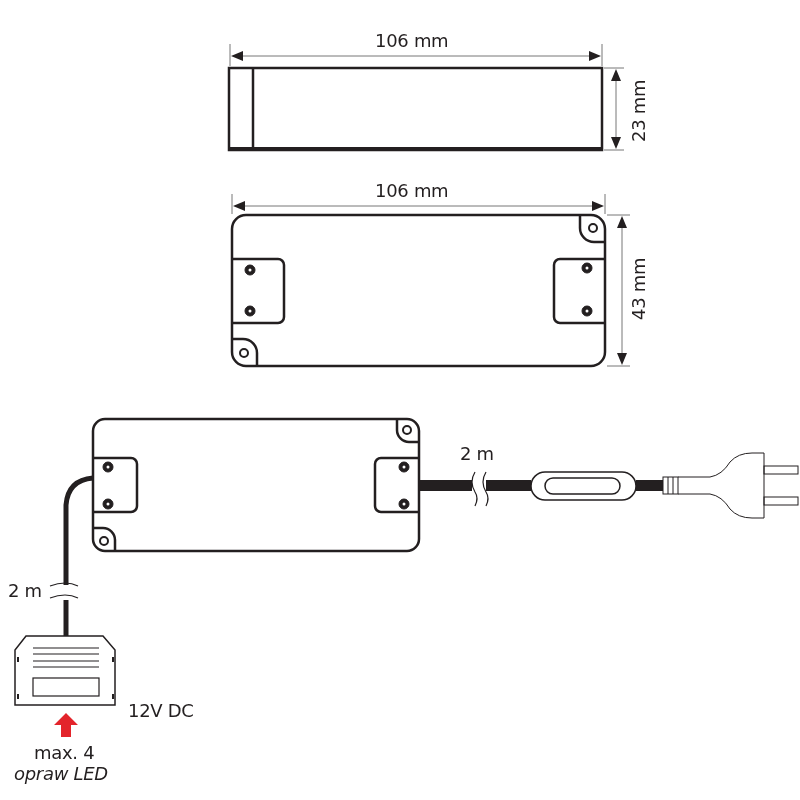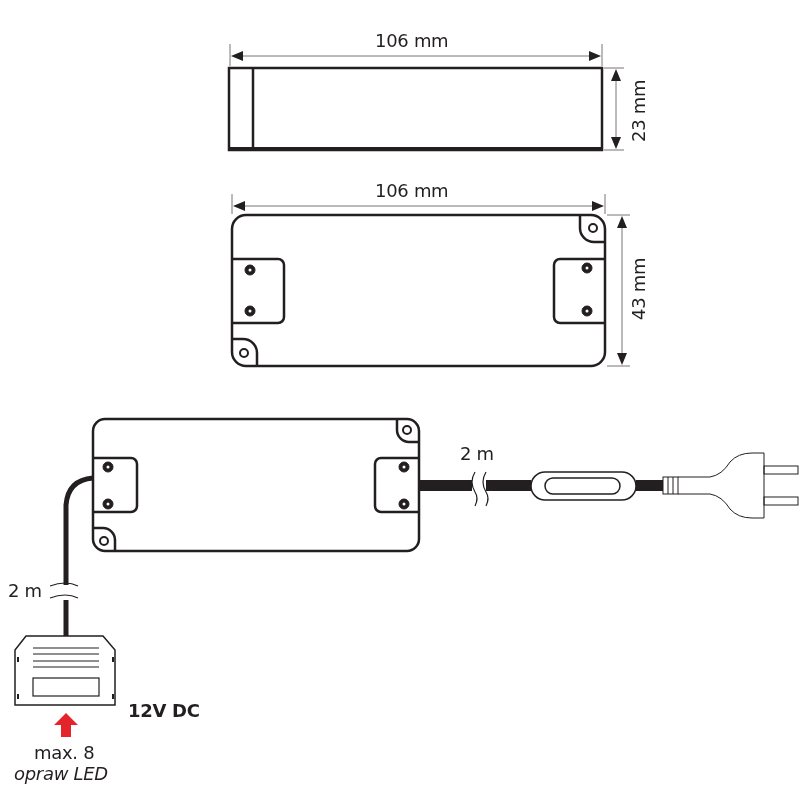--- a/index.html
+++ b/index.html
@@ -117,15 +117,15 @@
     <polygon points="66,713 78,725 71,725 71,737 61,737 61,725 54,725" fill="#e3242b" stroke="none"></polygon>
   </g>
 </svg>
 
 <div class="lbl" style="left:375px;top:30px;">106 mm</div>
 <div class="lbl vert" style="left:628px;top:142px;">23 mm</div>
 <div class="lbl" style="left:375px;top:180px;">106 mm</div>
 <div class="lbl vert" style="left:628px;top:320px;">43 mm</div>
 <div class="lbl" style="left:460px;top:443px;">2 m</div>
 <div class="lbl" style="left:8px;top:580px;">2 m</div>
-<div class="lbl" style="left:128px;top:700px;font-weight:bold;">12V DC</div>
-<div class="lbl" style="left:34px;top:742px;">max. 8</div>
+<div class="lbl" style="left:128px;top:700px;">12V DC</div>
+<div class="lbl" style="left:34px;top:742px;">max. 4</div>
 <div class="lbl" style="left:14px;top:763px;font-style:italic;">opraw LED</div>
 
 </body></html>

